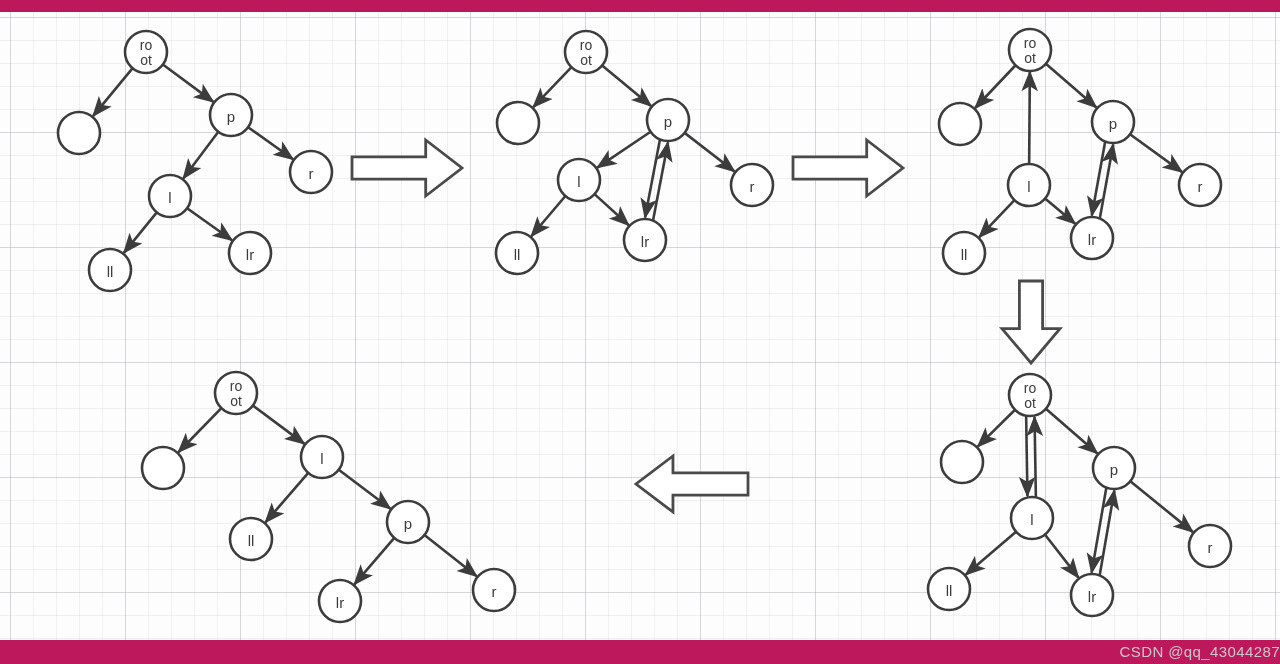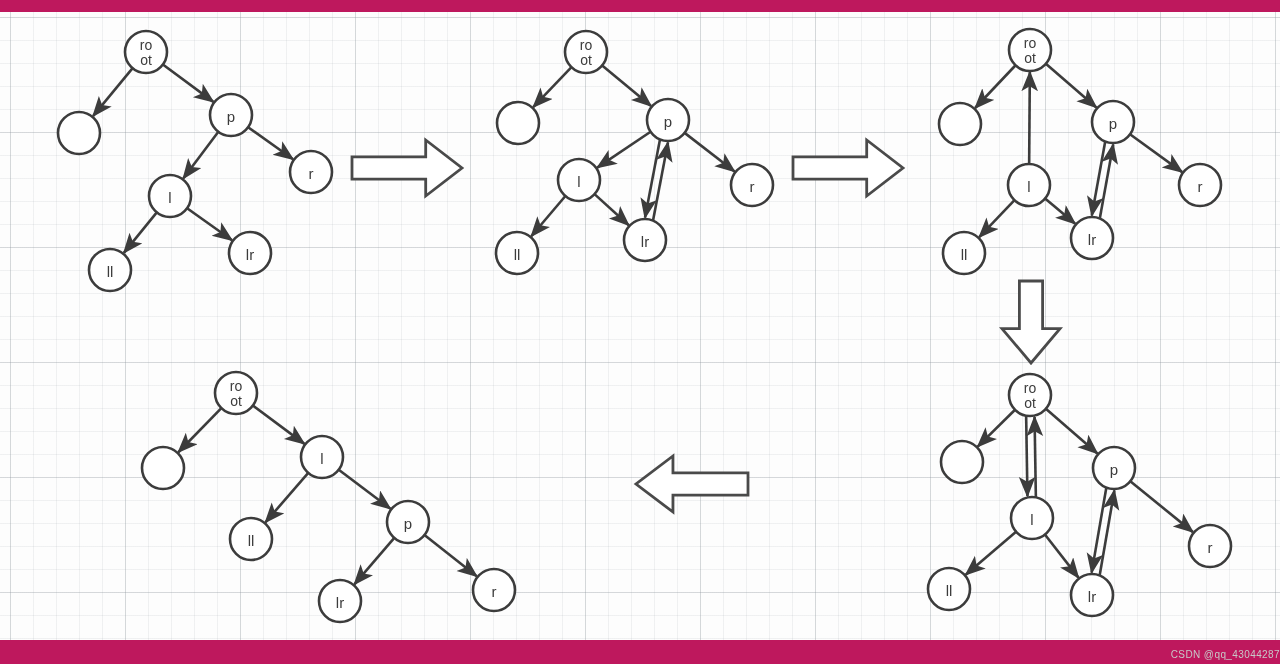--- a/index.html
+++ b/index.html
@@ -60,21 +60,21 @@
     fill: #ffffff;
     stroke: #4a4a4a;
     stroke-width: 2.8;
     stroke-linejoin: miter;
   }
   #watermark {
     position: absolute;
     right: 8px;
     bottom: 4px;
     font-family: "Liberation Sans", sans-serif;
-    font-size: 10px;
+    font-size: 15px;
     color: #c8c8c8;
     letter-spacing: 0.4px;
     white-space: nowrap;
     margin-left: 8px;
   }
 </style>
 </head>
 <body>
 
 <div id="canvas">

